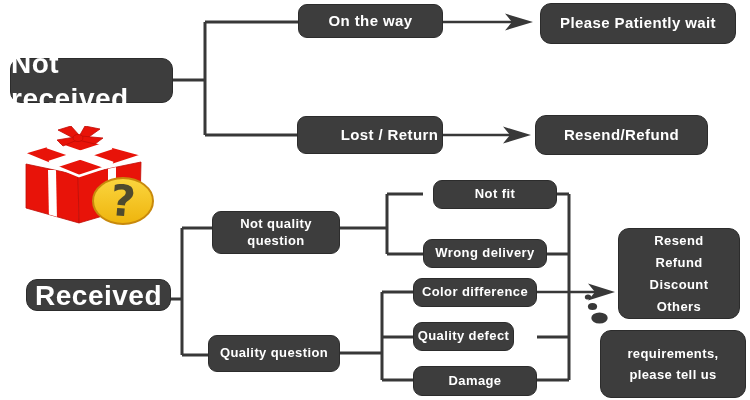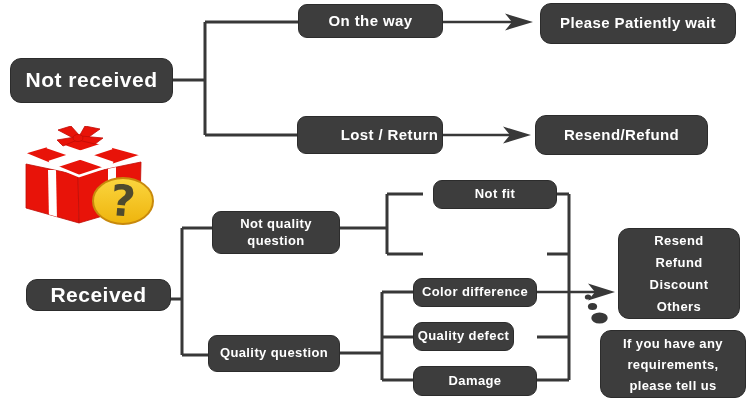--- a/index.html
+++ b/index.html
@@ -24,21 +24,21 @@
   .shaft{fill:none;stroke:var(--line);stroke-width:2.6;}
   .solid{fill:var(--line);stroke:none;}
   .node{
     position:absolute;background:var(--box-fill);color:var(--text);
     display:flex;flex-direction:column;align-items:center;justify-content:center;
     font-weight:bold;letter-spacing:.4px;
     border:1px solid #2c2c2c;box-sizing:border-box;line-height:1.25;
   }
   .r10{border-radius:11px;}
   .r8{border-radius:9px;}
-  .big{font-size:21px;letter-spacing:.5px;}
+  .big{font-size:28px;letter-spacing:.5px;}
   .med{font-size:15px;}
   .sml{font-size:13px;}
   .options-node{line-height:22px;}
   .req-node{line-height:21px;}
   .gift{position:absolute;left:15px;top:126px;}
   .gift-red{fill:var(--gift-red);}
   .gift-stroke{stroke:var(--gift-red-dark);stroke-width:.8;}
   .white-band{stroke:#ffffff;stroke-width:9;fill:none;}
   .white-band-thin{stroke:#ffffff;stroke-width:8;fill:none;}
   .badge{fill:url(#goldGrad);stroke:var(--badge-border);stroke-width:2;}
@@ -127,33 +127,33 @@
 
   <div class="node r8 sml" style="left:212px;top:211px;width:128px;height:43px;">
     <span>Not quality</span>
     <span>question</span>
   </div>
 
   <div class="node r8 sml" style="left:208px;top:335px;width:132px;height:37px;">Quality question</div>
 
   <div class="node r8 sml" style="left:423px;top:180px;width:124px;height:29px;margin-left:10px;">Not fit</div>
 
+  <div class="node r8 sml" style="left:423px;top:239px;width:124px;height:29px;">Wrong delivery</div>
 
   <div class="node r8 sml" style="left:413px;top:278px;width:124px;height:29px;">Color difference</div>
 
   <div class="node r8 sml" style="left:413px;top:322px;width:101px;height:29px;">Quality defect</div>
 
   <div class="node r8 sml" style="left:413px;top:366px;width:124px;height:30px;">Damage</div>
 
   <div class="node r10 sml options-node" style="left:618px;top:228px;width:122px;height:91px;">
     <span>Resend</span>
     <span>Refund</span>
     <span>Discount</span>
     <span>Others</span>
   </div>
 
   <div class="node r10 sml req-node" style="left:600px;top:330px;width:146px;height:68px;">
-    <span>If you have any</span>
     <span>requirements,</span>
     <span>please tell us</span>
   </div>
 
 </div>
 
 </body></html>

